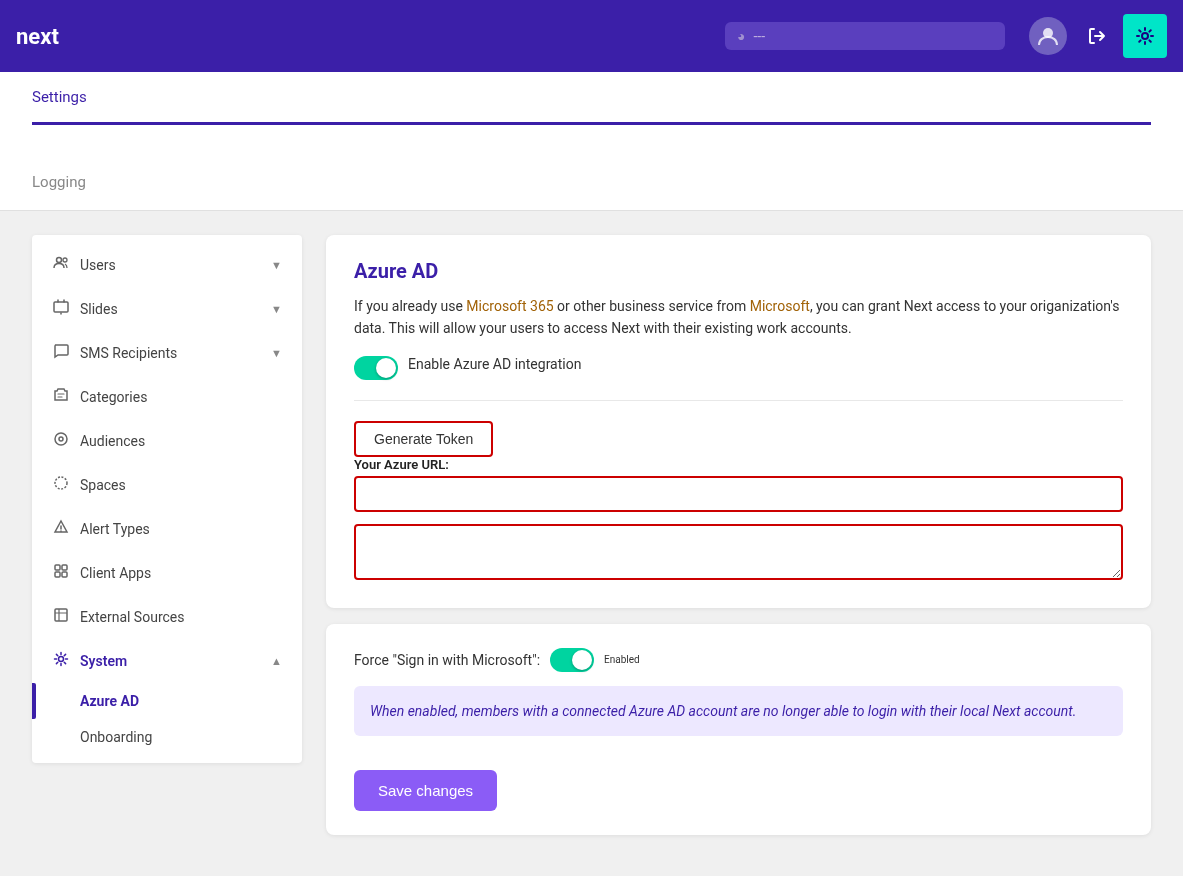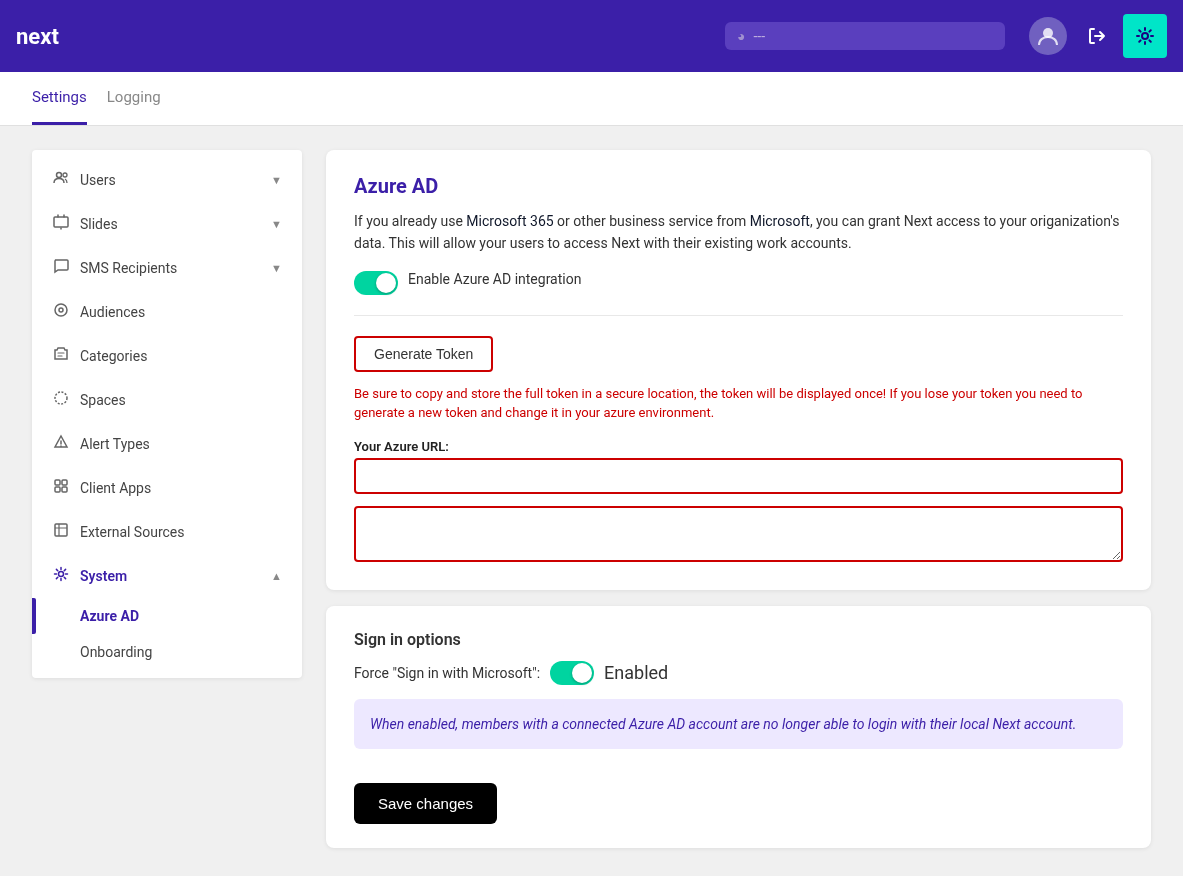--- a/index.html
+++ b/index.html
@@ -71,22 +71,23 @@
       color: white;
       font-size: 20px;
       margin-right: 4px;
     }
 
     
     .tab-bar {
       background: white;
       padding: 0 32px;
       display: flex;
-      gap: 20px;
+      gap: 32px;
       border-bottom: 1px solid #e0e0e0;
+      flex-direction: column;
     }
     .tab-item {
       padding: 16px 0;
       font-size: 15px;
       cursor: pointer;
       color: #888;
       border-bottom: 3px solid transparent;
     }
     .tab-item.active {
       color: #3b1fa8;
@@ -170,21 +171,21 @@
       color: #3b1fa8;
       margin-bottom: 12px;
     }
 
     .description-text {
       font-size: 14px;
       color: #333;
       line-height: 1.6;
       margin-bottom: 16px;
     }
-    .description-text span.highlight { color: #0f172a; }
+    .description-text span.highlight { color: #a16207; }
 
     
     .toggle-row {
       display: flex;
       align-items: flex-start;
       gap: 10px;
       margin-bottom: 4px;
     }
     .toggle {
       width: 44px;
@@ -213,21 +214,20 @@
 
     
     .generate-token-btn {
       border: 2px solid #cc0000;
       background: white;
       color: #333;
       padding: 8px 18px;
       font-size: 14px;
       border-radius: 4px;
       cursor: pointer;
-      margin-bottom: 12px;
     }
     .token-warning {
       font-size: 13px;
       color: #cc0000;
       line-height: 1.5;
       margin-bottom: 16px;
     }
 
     
     .field-label {
@@ -266,37 +266,37 @@
       color: #333;
       margin-bottom: 12px;
     }
     .sign-in-row {
       display: flex;
       align-items: center;
       gap: 10px;
       margin-bottom: 14px;
     }
     .sign-in-label { font-size: 14px; color: #333; }
-    .enabled-text { font-size: 18px; color: #333; }
+    .enabled-text { font-size: 10px; color: #333; }
     .info-box {
       background: #ede8ff;
       border-radius: 6px;
       padding: 14px 16px;
       margin-bottom: 34px;
     }
     .info-box-text {
       font-size: 14px;
       color: #3b1fa8;
       line-height: 1.6;
       font-style: italic;
     }
 
     
     .save-btn {
-      background: #000000;
+      background: #8b5cf6;
       color: white;
       border: none;
       padding: 12px 24px;
       font-size: 15px;
       border-radius: 6px;
       cursor: pointer;
       font-weight: 500;
     }
   </style>
 </head>
@@ -369,34 +369,34 @@
         <svg width="16" height="16" viewBox="0 0 16 16" fill="none">
             <path d="M2 2h12a1 1 0 011 1v8a1 1 0 01-1 1H5l-3 2V3a1 1 0 011-1z" stroke="#666" stroke-width="1.5" fill="none"></path>
           </svg>
       </span>
       <span>SMS Recipients</span>
       <span class="chevron">▼</span>
     </div>
     <div class="sidebar-item">
       <span class="icon">
         <svg width="16" height="16" viewBox="0 0 16 16" fill="none">
+            <path d="M2 4h2l1-2h6l1 2h2v9H2V4z" stroke="#666" stroke-width="1.5" fill="none"></path>
+            <path d="M5 7h6M5 10h4" stroke="#666" stroke-width="1.2" stroke-linecap="round"></path>
+          </svg>
+      </span>
+      <span>Categories</span>
+    </div>
+    <div class="sidebar-item">
+      <span class="icon">
+        <svg width="16" height="16" viewBox="0 0 16 16" fill="none">
             <circle cx="8" cy="8" r="6" stroke="#666" stroke-width="1.5"></circle>
             <circle cx="8" cy="8" r="2" stroke="#666" stroke-width="1.5"></circle>
           </svg>
       </span>
       <span>Audiences</span>
-    </div>
-    <div class="sidebar-item">
-      <span class="icon">
-        <svg width="16" height="16" viewBox="0 0 16 16" fill="none">
-            <path d="M2 4h2l1-2h6l1 2h2v9H2V4z" stroke="#666" stroke-width="1.5" fill="none"></path>
-            <path d="M5 7h6M5 10h4" stroke="#666" stroke-width="1.2" stroke-linecap="round"></path>
-          </svg>
-      </span>
-      <span>Categories</span>
     </div>
     <div class="sidebar-item">
       <span class="icon">
         <svg width="16" height="16" viewBox="0 0 16 16" fill="none">
             <circle cx="8" cy="8" r="6" stroke="#666" stroke-width="1.5" stroke-dasharray="2 1.5"></circle>
           </svg>
       </span>
       <span>Spaces</span>
     </div>
     <div class="sidebar-item">
@@ -454,30 +454,28 @@
         If you already use <span class="highlight">Microsoft 365</span> or other business service from <span class="highlight">Microsoft</span>, you can grant Next access to your origanization's data. This will allow your users to access Next with their existing work accounts.
       </div>
       <div class="toggle-row">
         <div class="toggle"></div>
         <span class="toggle-label">Enable Azure AD integration</span>
       </div>
 
       <hr class="divider" style="margin: 20px 0;">
 
       <button class="generate-token-btn">Generate Token</button>
-      <div class="token-warning">Be sure to copy and store the full token in a secure location, the token will be displayed once! If you lose your token you need to generate a new token and change it in your azure environment.</div>
 
       <div class="field-label">Your Azure URL:</div>
       <input type="text" class="text-input" value="" style="">
 
       <textarea class="text-area" style=""></textarea>
     </div>
 
     <div class="card">
-      <div class="sign-in-title">Sign in options</div>
       <div class="sign-in-row">
         <span class="sign-in-label">Force "Sign in with Microsoft":</span>
         <div class="toggle"></div>
         <span class="enabled-text">Enabled</span>
       </div>
       <div class="info-box">
         <div class="info-box-text">When enabled, members with a connected Azure AD account are no longer able to login with their local Next account.</div>
       </div>
       <button class="save-btn">Save changes</button>
     </div>

